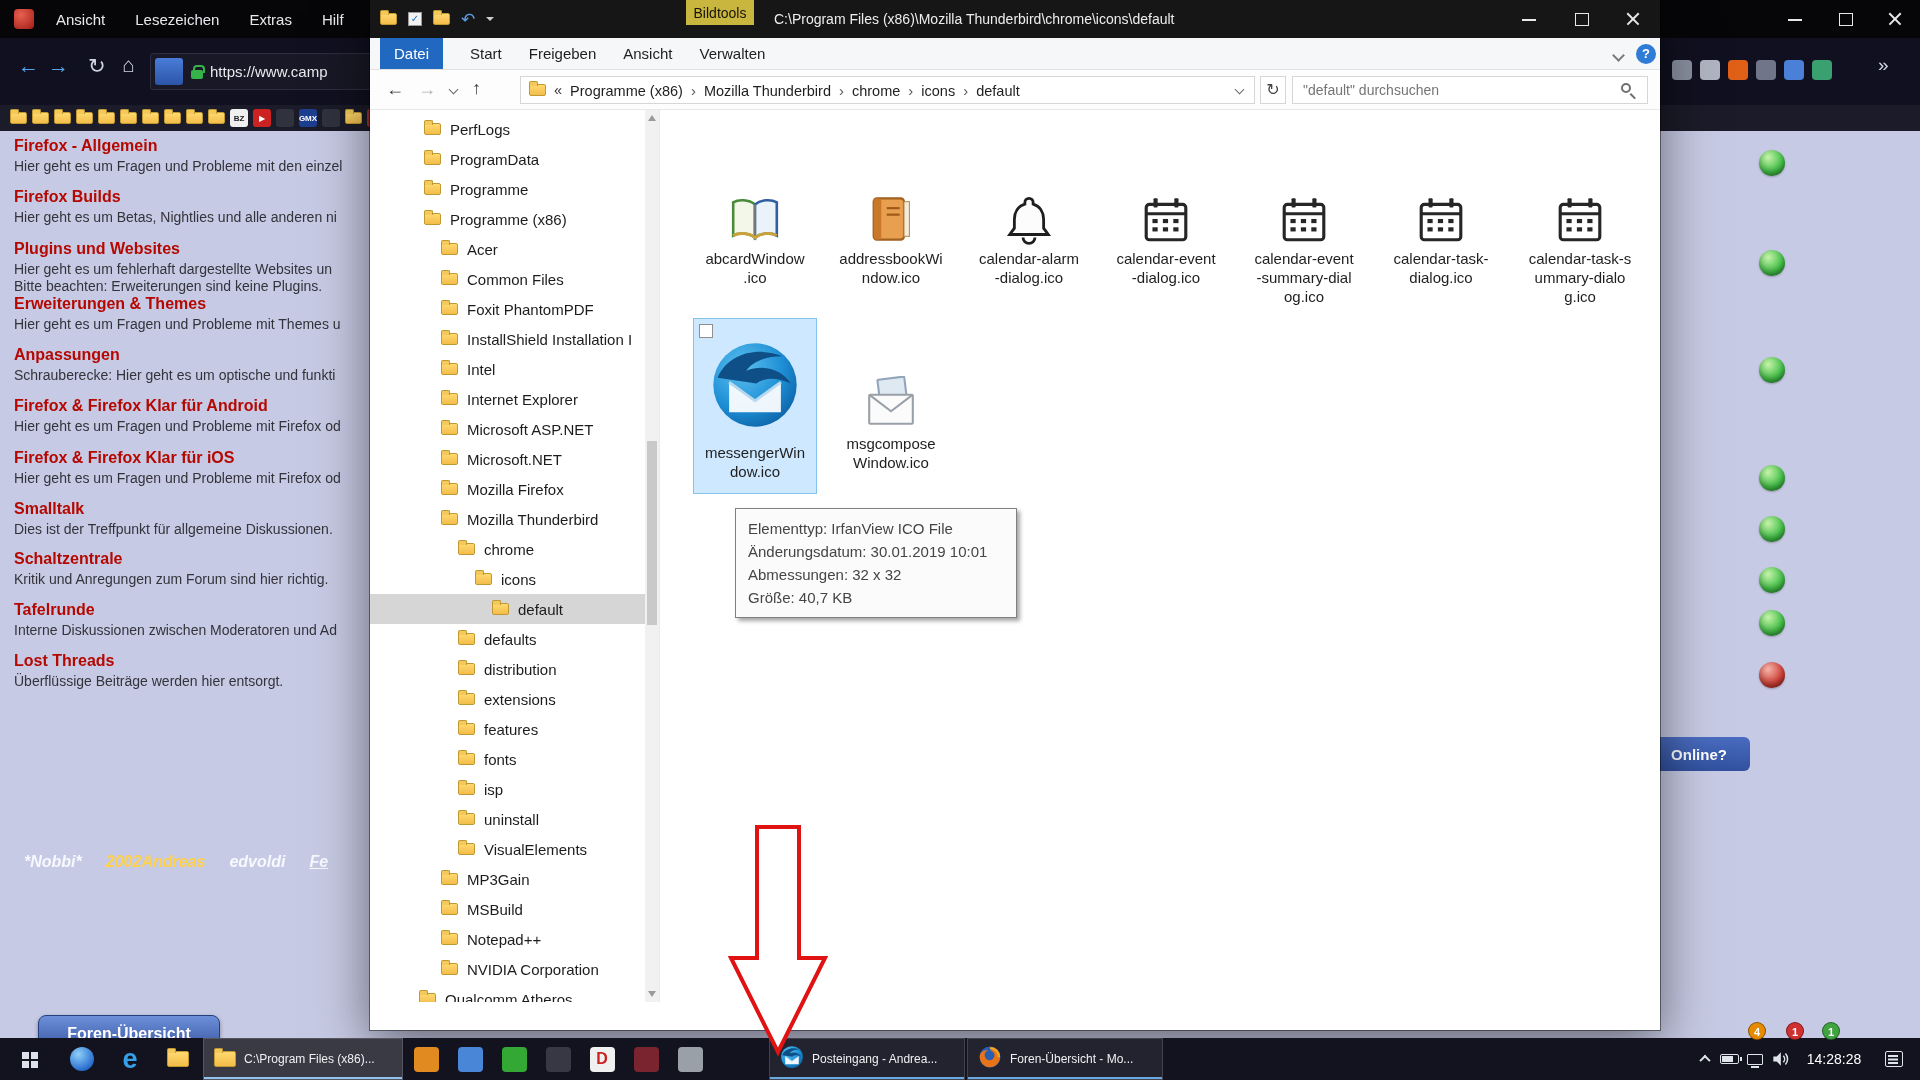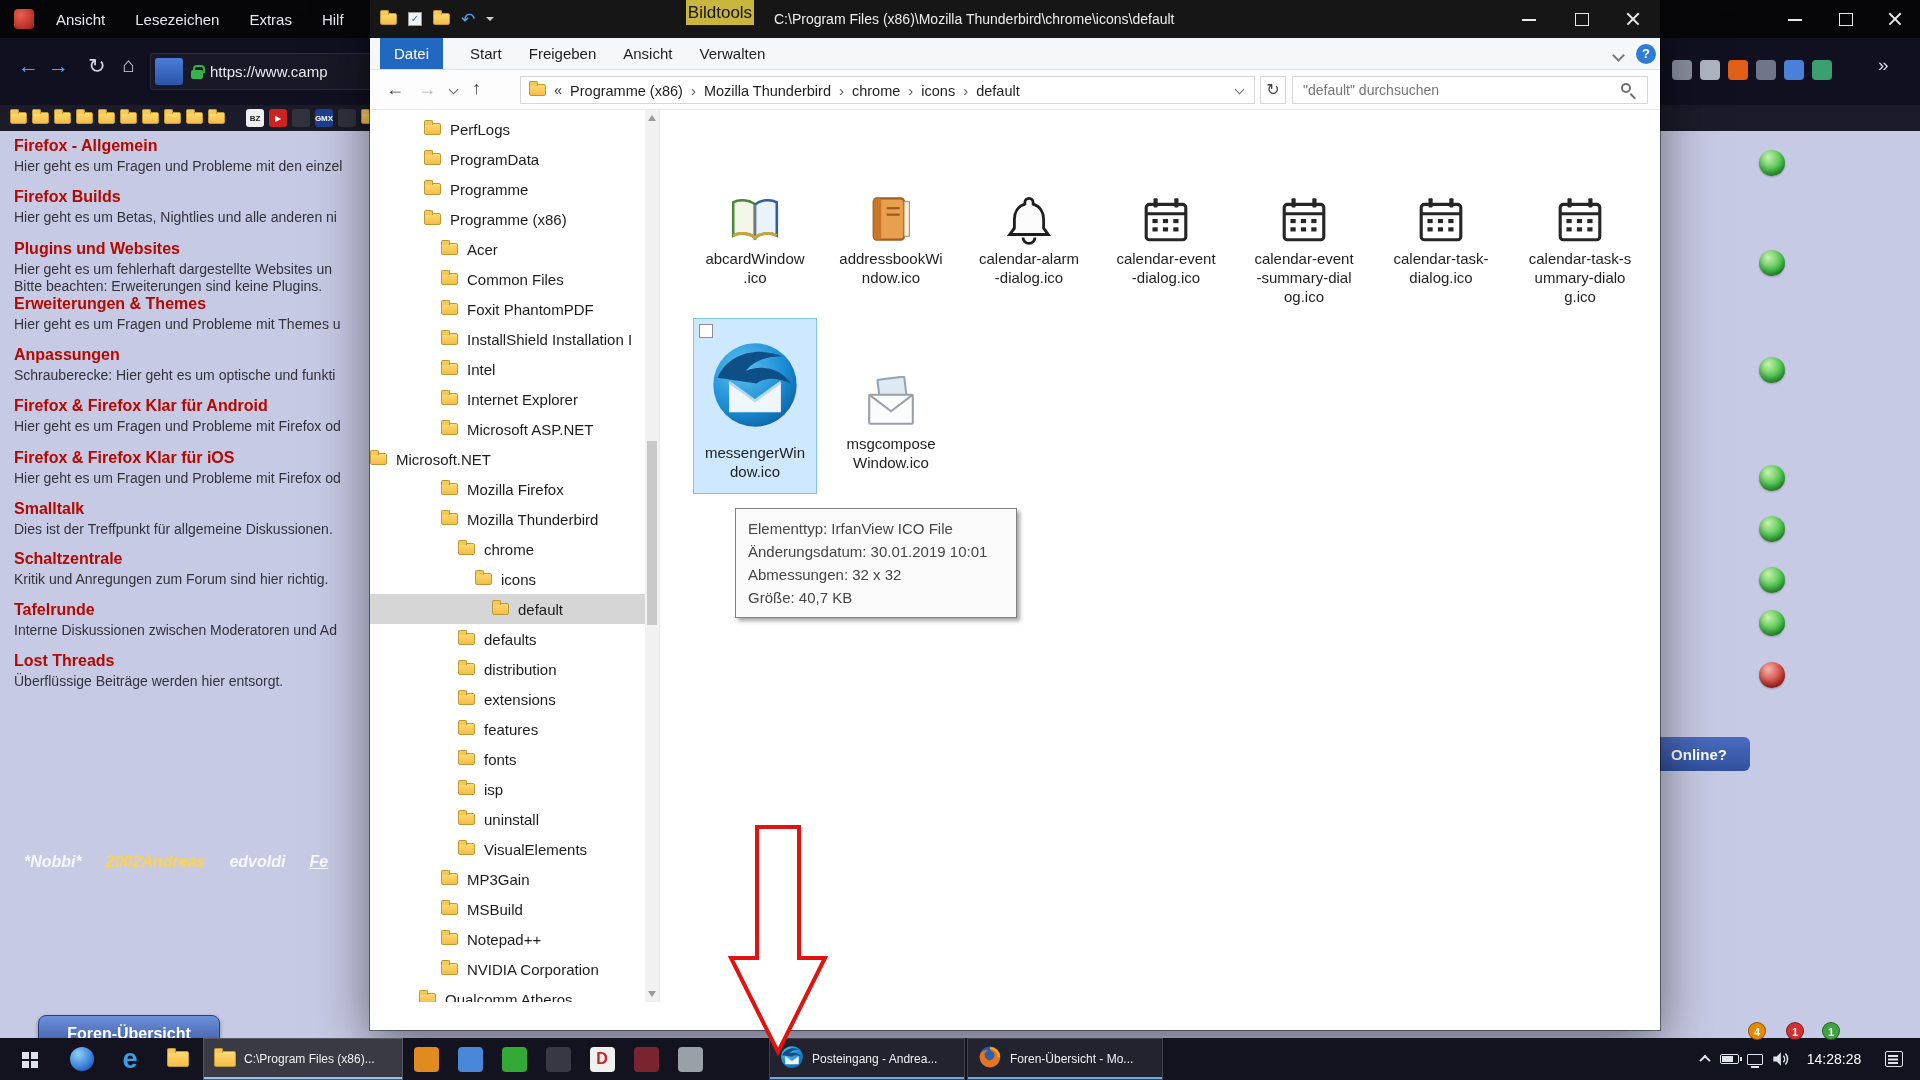--- a/index.html
+++ b/index.html
@@ -67,21 +67,21 @@
   
   #explorer{position:absolute;left:370px;top:0;width:1290px;height:1030px;background:#fff;z-index:10;
     box-shadow:0 0 0 1px rgba(0,0,0,.45),0 14px 50px rgba(0,0,0,.5)}
   #ex-title{position:absolute;left:0;top:0;width:100%;height:38px;background:#161616;color:#e9e9e9}
   #qa-icons{position:absolute;left:10px;top:0;height:38px;display:flex;align-items:center;gap:11px}
   .qa-prop{width:14px;height:14px;background:#f2f2f2;border:1px solid #9a9a9a;color:#1b6ec0;
     font-size:10px;line-height:12px;text-align:center;font-weight:bold}
   .qa-undo{color:#5aa0e8;font-size:17px;line-height:1}
   .qa-caret{width:0;height:0;border-left:4px solid transparent;border-right:4px solid transparent;border-top:4px solid #cfcfcf}
   #bildtools-tab{position:absolute;left:316px;top:0;width:68px;height:25px;background:#c8b63e;color:#17130a;
-    font-size:17px;display:flex;align-items:center;justify-content:center}
+    font-size:14px;display:flex;align-items:center;justify-content:center}
   #ex-path-title{position:absolute;left:404px;top:0;height:38px;line-height:38px;font-size:14px;color:#ededed;white-space:nowrap}
   #ex-wc{position:absolute;right:0;top:0;display:flex}
   #ex-wc .wc{width:52px}
 
   #ex-ribbon{position:absolute;left:0;top:38px;width:100%;height:32px;background:#f6f7f9;border-bottom:1px solid #e1e1e1}
   #ribbon-tabs{display:flex;align-items:stretch;height:100%;gap:27px;padding-left:10px;font-size:15px;color:#1e1e1e}
   .ribbon-tab{display:flex;align-items:center}
   .file-tab{background:#2068c0;color:#fff;padding:0 14px}
   #ribbon-collapse{position:absolute;left:1244px;top:13px;width:9px;height:9px;
     border-right:2px solid #7a7a7a;border-bottom:2px solid #7a7a7a;transform:rotate(45deg)}
@@ -300,21 +300,21 @@
       <div class="folder-ico bm-folder"></div>
       <div class="folder-ico bm-folder"></div>
       <div class="folder-ico bm-folder"></div>
       <div class="folder-ico bm-folder"></div>
       <div class="folder-ico bm-folder"></div>
       <div class="folder-ico bm-folder"></div>
       <div class="folder-ico bm-folder"></div>
       <div class="folder-ico bm-folder"></div>
       <div class="folder-ico bm-folder"></div>
       <div class="folder-ico bm-folder"></div>
-      <div class="bm-badge" style="background: rgb(240, 240, 240); color: rgb(34, 34, 34); margin-left: 16px;">BZ</div>
+      <div class="bm-badge" style="background: rgb(240, 240, 240); color: rgb(34, 34, 34);">BZ</div>
       <div class="bm-badge" style="background: rgb(204, 34, 34); color: rgb(255, 255, 255);">▶</div>
       <div class="bm-badge" style="background: rgb(48, 50, 62); color: rgb(255, 255, 255);"></div>
       <div class="bm-badge" style="background: rgb(28, 63, 143); color: rgb(255, 255, 255);">GMX</div>
       <div class="bm-badge" style="background: rgb(48, 50, 62); color: rgb(255, 255, 255);"></div>
       <div class="folder-ico bm-folder"></div>
       <div class="bm-badge" style="background: rgb(160, 48, 48); color: rgb(255, 255, 255);"></div>
       <div class="bm-badge" style="background: rgb(68, 74, 88); color: rgb(255, 255, 255);"></div>
     </div>
   <div id="bm-right">
       <div class="bm-badge" style="background: rgb(74, 127, 208); color: rgb(255, 255, 255); font-size: 12px;"></div>
@@ -479,21 +479,21 @@
               <span class="tree-label">Intel</span>
             </div>
             <div class="tree-row" style="padding-left: 71px;">
               <span class="folder-ico"></span>
               <span class="tree-label">Internet Explorer</span>
             </div>
             <div class="tree-row" style="padding-left: 71px;">
               <span class="folder-ico"></span>
               <span class="tree-label">Microsoft ASP.NET</span>
             </div>
-            <div class="tree-row" style="">
+            <div class="tree-row" style="padding-left: 71px;">
               <span class="folder-ico"></span>
               <span class="tree-label">Microsoft.NET</span>
             </div>
             <div class="tree-row" style="padding-left: 71px;">
               <span class="folder-ico"></span>
               <span class="tree-label">Mozilla Firefox</span>
             </div>
             <div class="tree-row" style="padding-left: 71px;">
               <span class="folder-ico"></span>
               <span class="tree-label">Mozilla Thunderbird</span>

